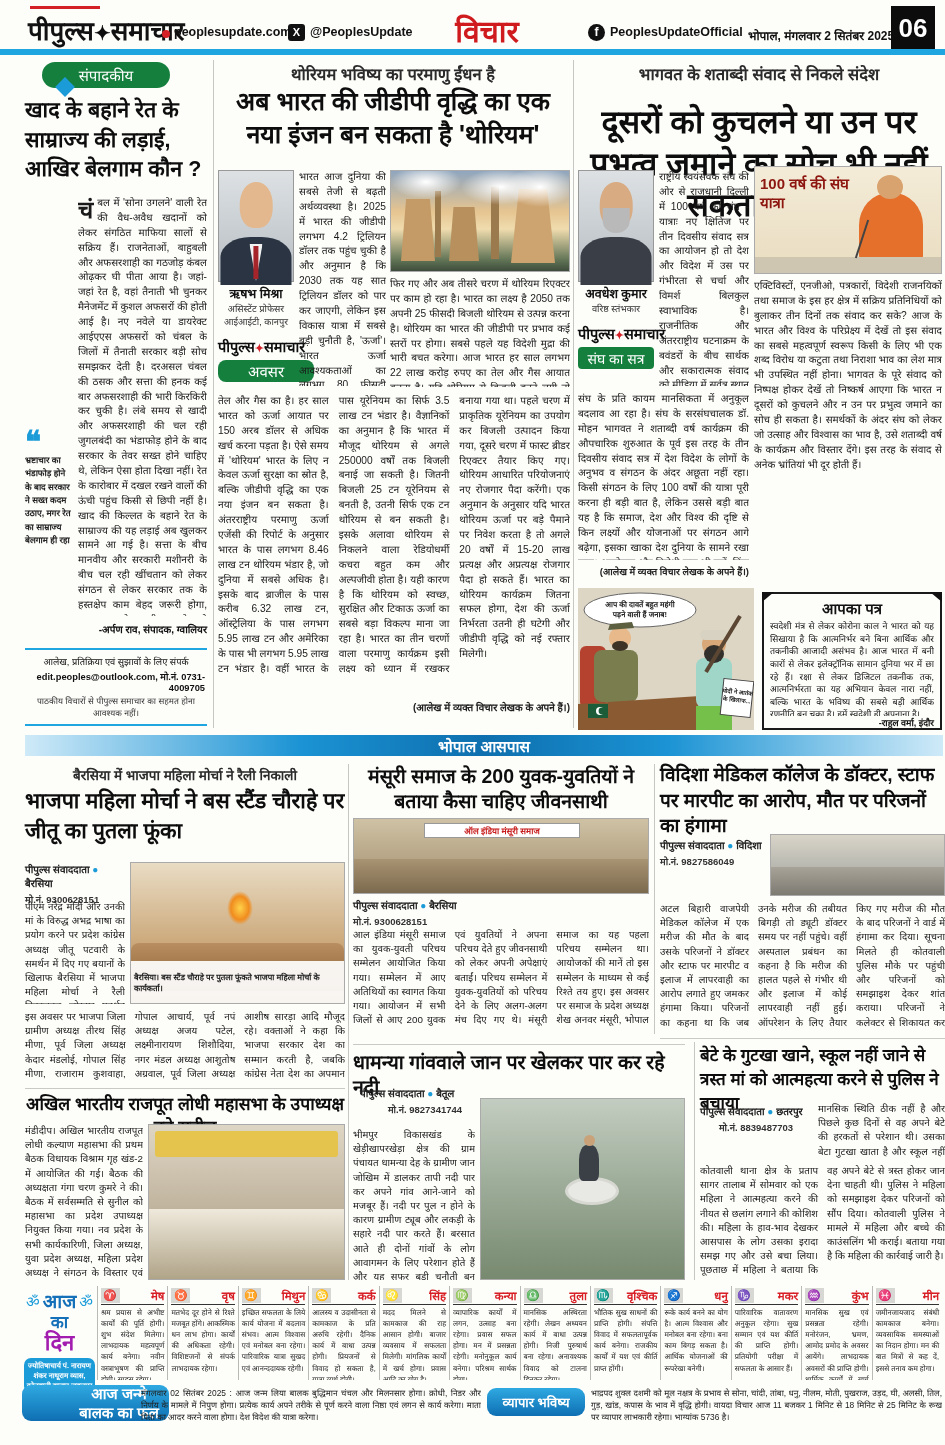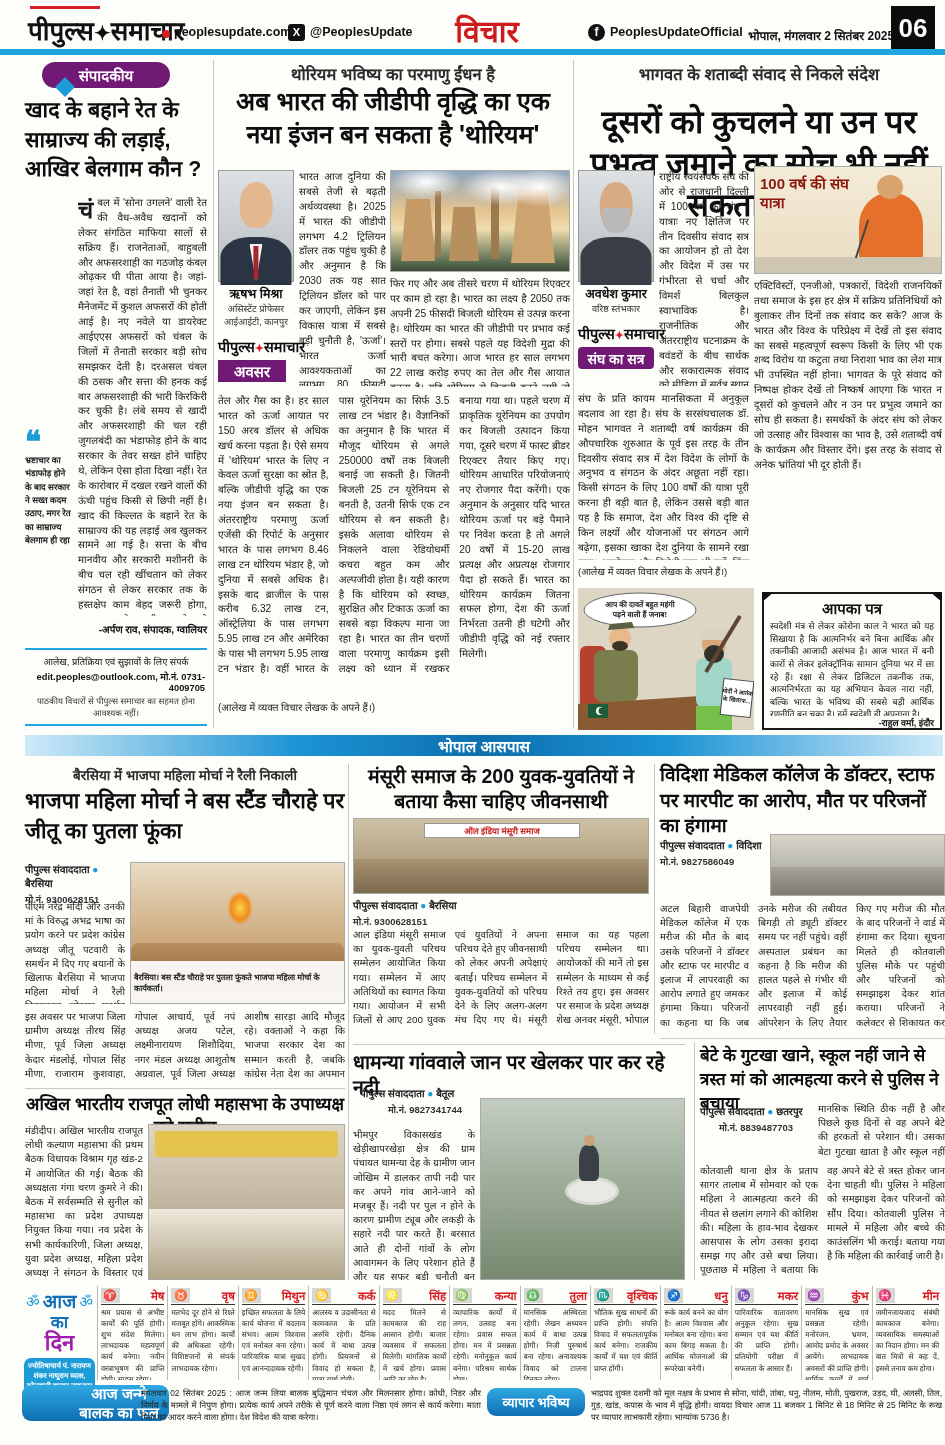--- a/index.html
+++ b/index.html
@@ -3,21 +3,21 @@
 <meta charset="utf-8">
 <style>
   html,body{margin:0;padding:0;background:#e8e8e4;}
   #page{position:relative;width:945px;height:1445px;background:#fdfdfa;margin:0 auto;
         font-family:"Liberation Sans",sans-serif;color:#111;overflow:hidden;}
   .abs{position:absolute;}
   .jtext{font-size:10.2px;line-height:1.46;text-align:justify;color:#1a1a1a;overflow:hidden;}
   .stext{font-size:9.8px;line-height:1.45;text-align:justify;color:#1a1a1a;overflow:hidden;}
   .kicker{font-weight:bold;color:#2b2b2b;text-align:center;}
   .headline{font-weight:bold;color:#0d0d0d;text-align:center;line-height:1.3;}
-  .badge{background:#701a75;color:#fff;font-weight:bold;text-align:center;border-radius:13px;
+  .badge{background:#15803d;color:#fff;font-weight:normal;text-align:center;border-radius:13px;
          display:flex;align-items:center;justify-content:center;}
   .badge-tail{width:14px;height:14px;background:#1b9cd9;transform:rotate(45deg);}
   .vrule{width:1px;background:#c6c6c3;}
   .hrule{height:1px;background:#c9c9c6;}
   .byline{font-size:10px;font-weight:bold;color:#222;}
   .byline .dot{color:#1b9cd9;}
   .phone{font-size:9.5px;font-weight:bold;color:#333;margin-top:3px;}
   .logo-s{font-weight:bold;color:#0d0d0d;letter-spacing:0;}
   .logo-s .mark{color:#d42027;}
   .photo{overflow:hidden;border:1px solid #aaa;box-sizing:border-box;}
@@ -34,21 +34,21 @@
   .person .beard{position:absolute;left:50%;top:34%;width:36%;height:22%;transform:translateX(-50%);
                  background:#b9b9b9;border-radius:0 0 50% 50%;}
   .zcell{flex:1 1 0;border-right:1px solid #b9b9b6;padding:2px 3px;box-sizing:border-box;overflow:hidden;}
   .zhead{display:flex;align-items:flex-end;gap:3px;border-bottom:1.4px solid #333;padding-bottom:1px;}
   .zicon{width:19px;height:15px;background:#d7d7d3;color:#444;font-size:11px;line-height:15px;text-align:center;flex:0 0 auto;}
   .zname{color:#d81f26;font-weight:bold;font-size:11.5px;margin-left:auto;}
   .ztext{font-size:7.4px;line-height:1.5;color:#222;text-align:justify;margin-top:2px;}
   .bluebox{background:linear-gradient(#2fa9e2,#0e6fb2);color:#fff;font-weight:bold;text-align:center;
            border-radius:9px;display:flex;flex-direction:column;align-items:center;justify-content:center;}
   .tinytext{font-size:8.4px;line-height:1.45;color:#222;text-align:justify;overflow:hidden;}
-  .note{font-weight:normal;font-size:10px;color:#222;text-align:left;}
+  .note{font-weight:bold;font-size:10px;color:#222;text-align:right;}
 </style>
 </head>
 <body>
 
 <div id="page">
 
   <div class="abs" style="left:0;top:0;width:945px;height:55px;">
     <div class="abs" style="left:28px;top:12px;font-size:26px;font-weight:bold;white-space:nowrap;">
       <span>पीपुल्स</span><span class="logo-s mark" style="font-size:20px;">✦</span><span>समाचार</span>
       <div style="position:absolute;left:2px;top:-6px;width:70px;height:3px;background:#d42027;"></div>
@@ -93,21 +93,21 @@
       <div class="torso"></div>
       <div class="shirt"></div>
       <div class="tie"></div>
     </div>
     <div style="font-size:12.5px;font-weight:bold;text-align:center;margin-top:3px;">ऋषभ मिश्रा</div>
     <div style="font-size:9.3px;text-align:center;color:#333;">असिस्टेंट प्रोफेसर</div>
     <div style="font-size:9.3px;text-align:center;color:#333;">आईआईटी, कानपुर</div>
     <div class="logo-s" style="font-size:14.5px;text-align:center;margin-top:8px;white-space:nowrap;">
       <span>पीपुल्स</span><span class="mark" style="font-size:11px;">✦</span><span>समाचार</span>
     </div>
-    <div class="badge" style="width:68px;height:22px;font-size:15px;margin-top:4px;border-radius:0;">अवसर</div>
+    <div class="badge" style="width:96px;height:22px;font-size:15px;margin-top:4px;border-radius:8px;">अवसर</div>
   </div>
   <div class="abs jtext" style="left:299px;top:170px;width:87px;height:216px;">भारत आज दुनिया की सबसे तेजी से बढ़ती अर्थव्यवस्था है। 2025 में भारत की जीडीपी लगभग 4.2 ट्रिलियन डॉलर तक पहुंच चुकी है और अनुमान है कि 2030 तक यह सात ट्रिलियन डॉलर को पार कर जाएगी, लेकिन इस विकास यात्रा में सबसे बड़ी चुनौती है, 'ऊर्जा'। भारत ऊर्जा आवश्यकताओं का लगभग 80 फीसदी आयात करता है, जिसमें सबसे बड़ा हिस्सा</div>
   <div class="abs photo" style="left:390px;top:170px;width:180px;height:102px;background:linear-gradient(#8fa6bf 0%,#e5c490 40%,#f0dcae 58%,#5d7153 90%,#3e4c3c 100%);">
     <div style="position:absolute;left:10px;bottom:10px;width:34px;height:62px;background:#c49a66;clip-path:polygon(15% 0,85% 0,100% 100%,0 100%);"></div>
     <div style="position:absolute;left:58px;bottom:10px;width:30px;height:54px;background:#b8905e;clip-path:polygon(15% 0,85% 0,100% 100%,0 100%);"></div>
     <div style="position:absolute;right:14px;bottom:8px;width:44px;height:74px;background:#cda470;clip-path:polygon(18% 0,82% 0,100% 100%,0 100%);"></div>
     <div style="position:absolute;left:100px;bottom:12px;width:8px;height:72px;background:#9b7a4e;"></div>
     <div style="position:absolute;left:44px;bottom:14px;width:6px;height:66px;background:#9b7a4e;"></div>
     <div style="position:absolute;left:0px;top:-6px;width:70px;height:34px;background:radial-gradient(closest-side,#fff,rgba(255,255,255,0));"></div>
     <div style="position:absolute;left:70px;top:-2px;width:80px;height:36px;background:radial-gradient(closest-side,#fff,rgba(255,255,255,0));"></div>

